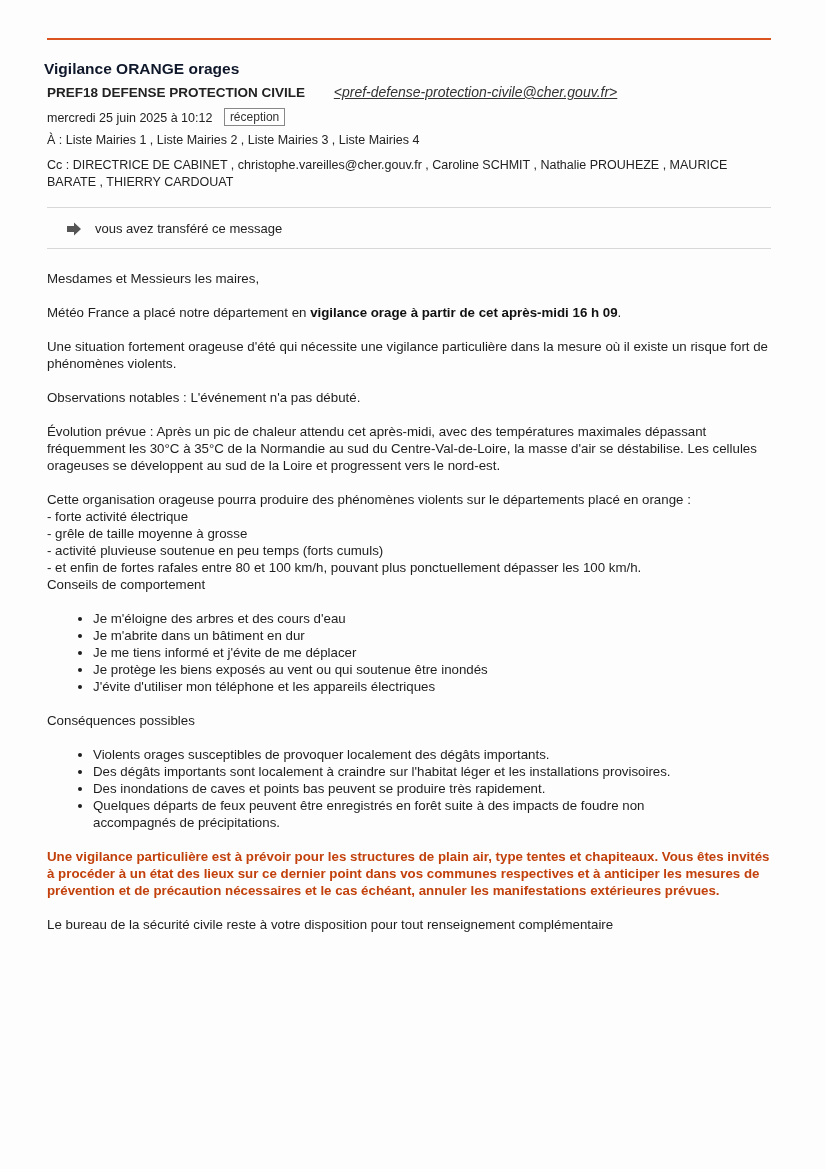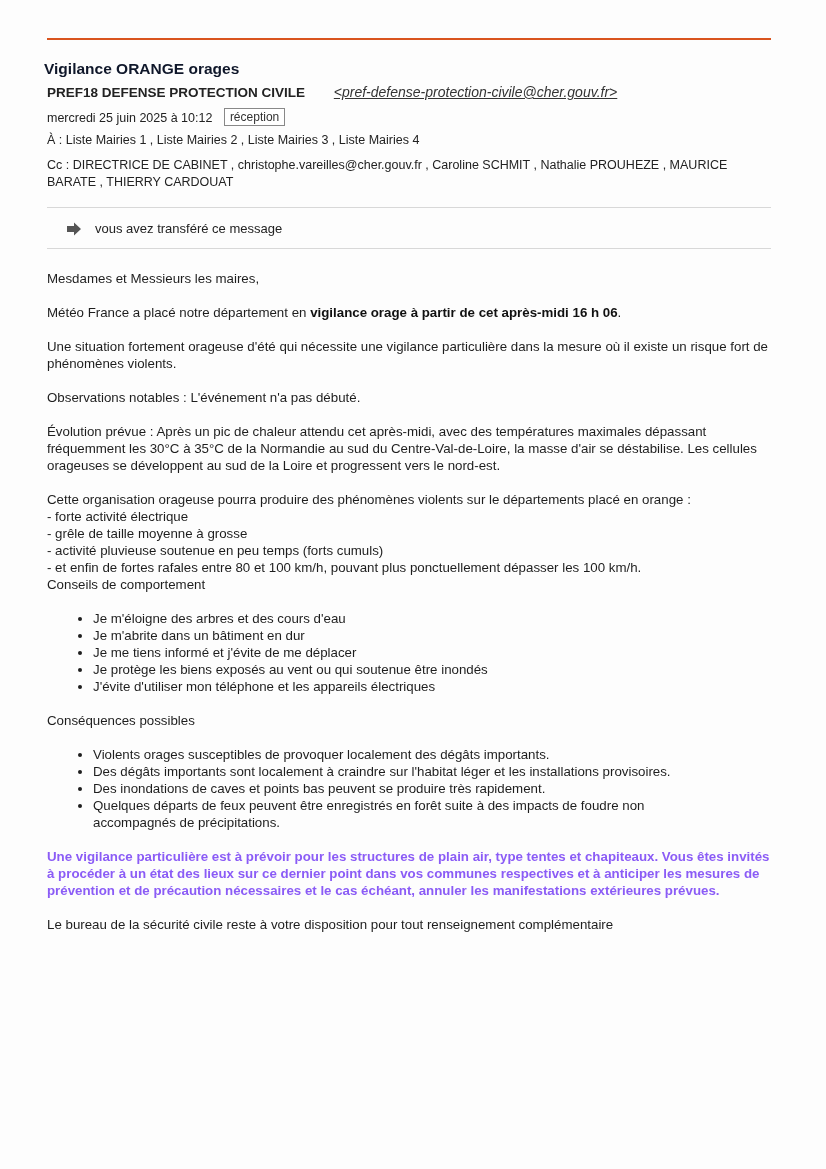--- a/index.html
+++ b/index.html
@@ -29,21 +29,21 @@
   .rule-light { position: absolute; left: 47px; width: 724px; height: 1px; background: #d8d8d8; }
   .forward-line { position: absolute; left: 66px; top: 221px; font-size: 13px; color: #222; display: flex; align-items: center; }
   .forward-line svg { margin-right: 13px; }
   .body-text { position: absolute; left: 47px; top: 270px; width: 730px; font-size: 13.3px; line-height: 17px; color: #1e1e1e; }
   .body-text p { margin: 0 0 17px 0; }
   .body-text b { color: #111; }
   .dash-list { margin: 0; padding: 0; list-style: none; }
   .bullets { margin: 0 0 17px 0; padding-left: 46px; }
   .bullets li { margin: 0; padding-left: 0; }
   .section-head { margin: 0 0 17px 0; }
-  .bold-block { font-weight: bold; margin: 0 0 17px 0; color: #8b5cf6; }
+  .bold-block { font-weight: bold; margin: 0 0 17px 0; color: #c2410c; }
   .signature p { margin: 0; }
 </style>
 </head>
 <body>
 
 <div class="top-rule"></div>
 
 <div class="subject">Vigilance ORANGE orages</div>
 
 <div class="sender-line">
@@ -72,21 +72,21 @@
   <svg width="16" height="14" viewBox="0 0 16 14">
     <path d="M1 4 H8 V0.5 L15 7 L8 13.5 V10 H1 Z" fill="#555"></path>
   </svg>
   <span>vous avez transféré ce message</span>
 </div>
 
 <div class="rule-light" style="top:248px;"></div>
 
 <div class="body-text">
   <p>Mesdames et Messieurs les maires,</p>
-  <p><span>Météo France a placé notre département en </span><b>vigilance orage à partir de cet après-midi 16 h 06</b><span>.</span></p>
+  <p><span>Météo France a placé notre département en </span><b>vigilance orage à partir de cet après-midi 16 h 09</b><span>.</span></p>
   <p>Une situation fortement orageuse d'été qui nécessite une vigilance particulière dans la mesure où il existe un risque fort de phénomènes violents.</p>
   <p>Observations notables : L'événement n'a pas débuté.</p>
   <p>Évolution prévue : Après un pic de chaleur attendu cet après-midi, avec des températures maximales dépassant fréquemment les 30°C à 35°C de la Normandie au sud du Centre-Val-de-Loire, la masse d'air se déstabilise. Les cellules orageuses se développent au sud de la Loire et progressent vers le nord-est.</p>
   <div style="">
     <div>Cette organisation orageuse pourra produire des phénomènes violents sur le départements placé en orange :</div>
     <ul class="dash-list">
       <li>- forte activité électrique</li>
       <li>- grêle de taille moyenne à grosse</li>
       <li>- activité pluvieuse soutenue en peu temps (forts cumuls)</li>
       <li>- et enfin de fortes rafales entre 80 et 100 km/h, pouvant plus ponctuellement dépasser les 100 km/h.</li>

